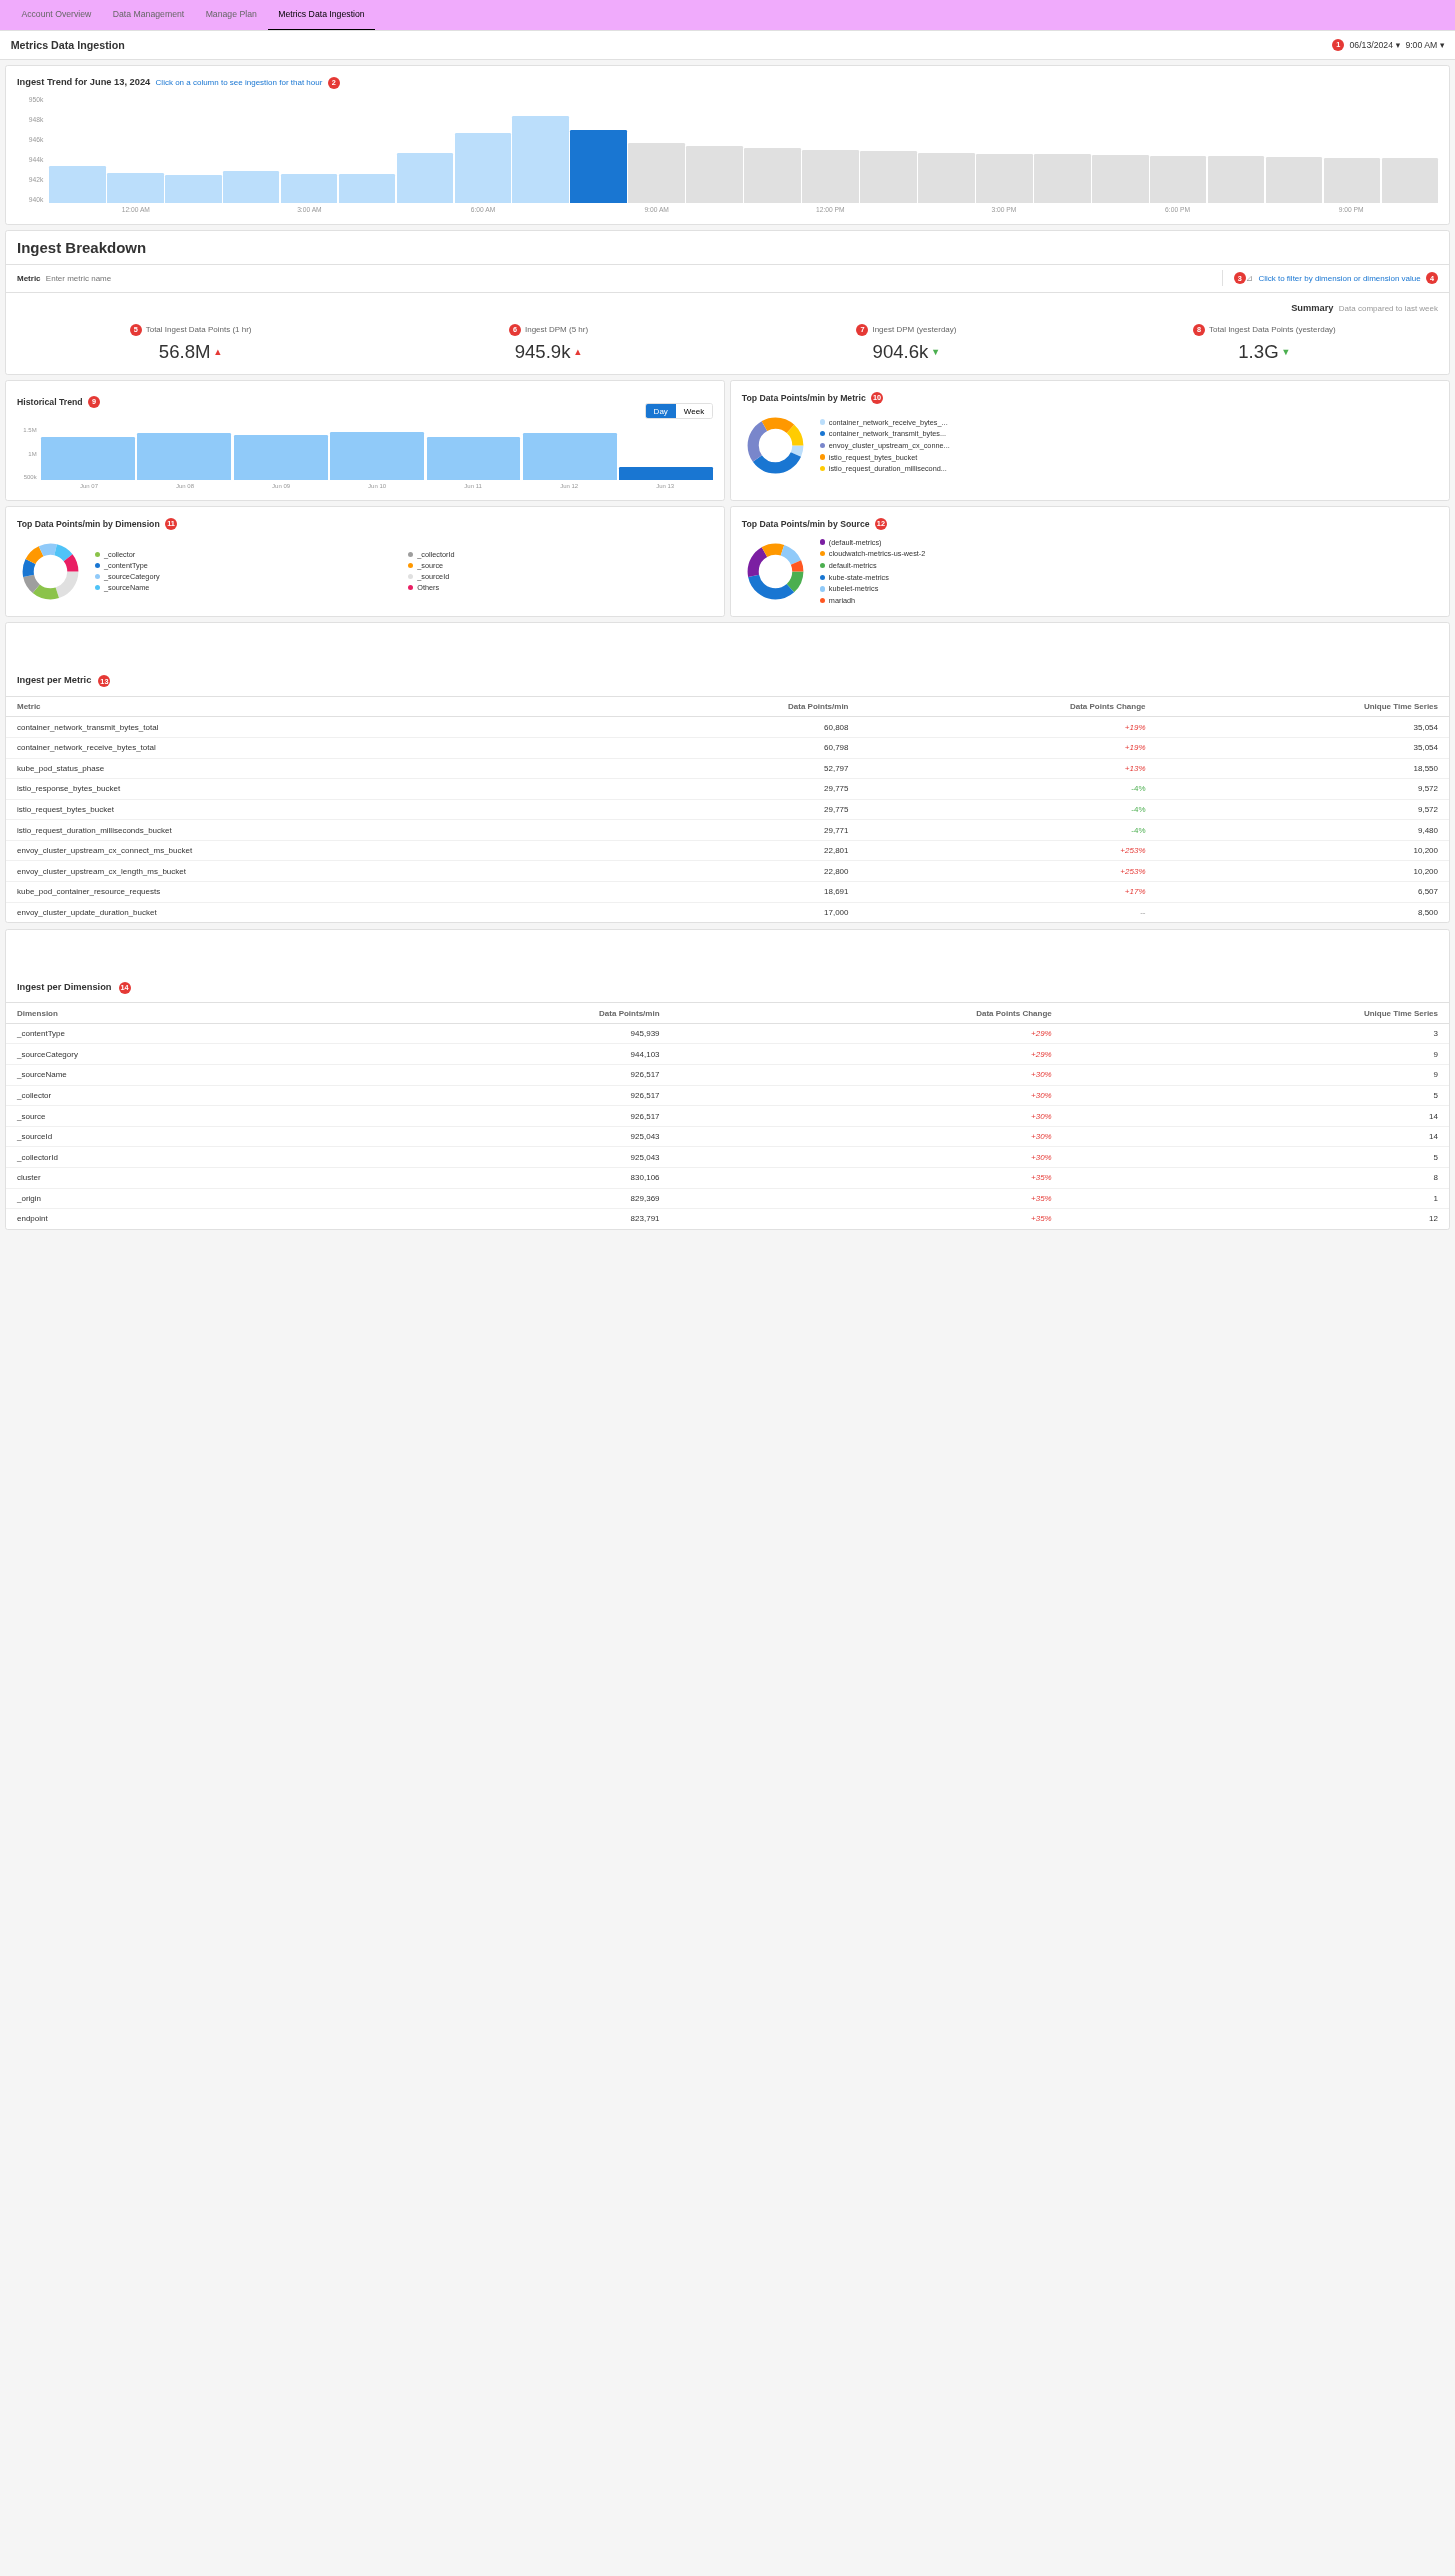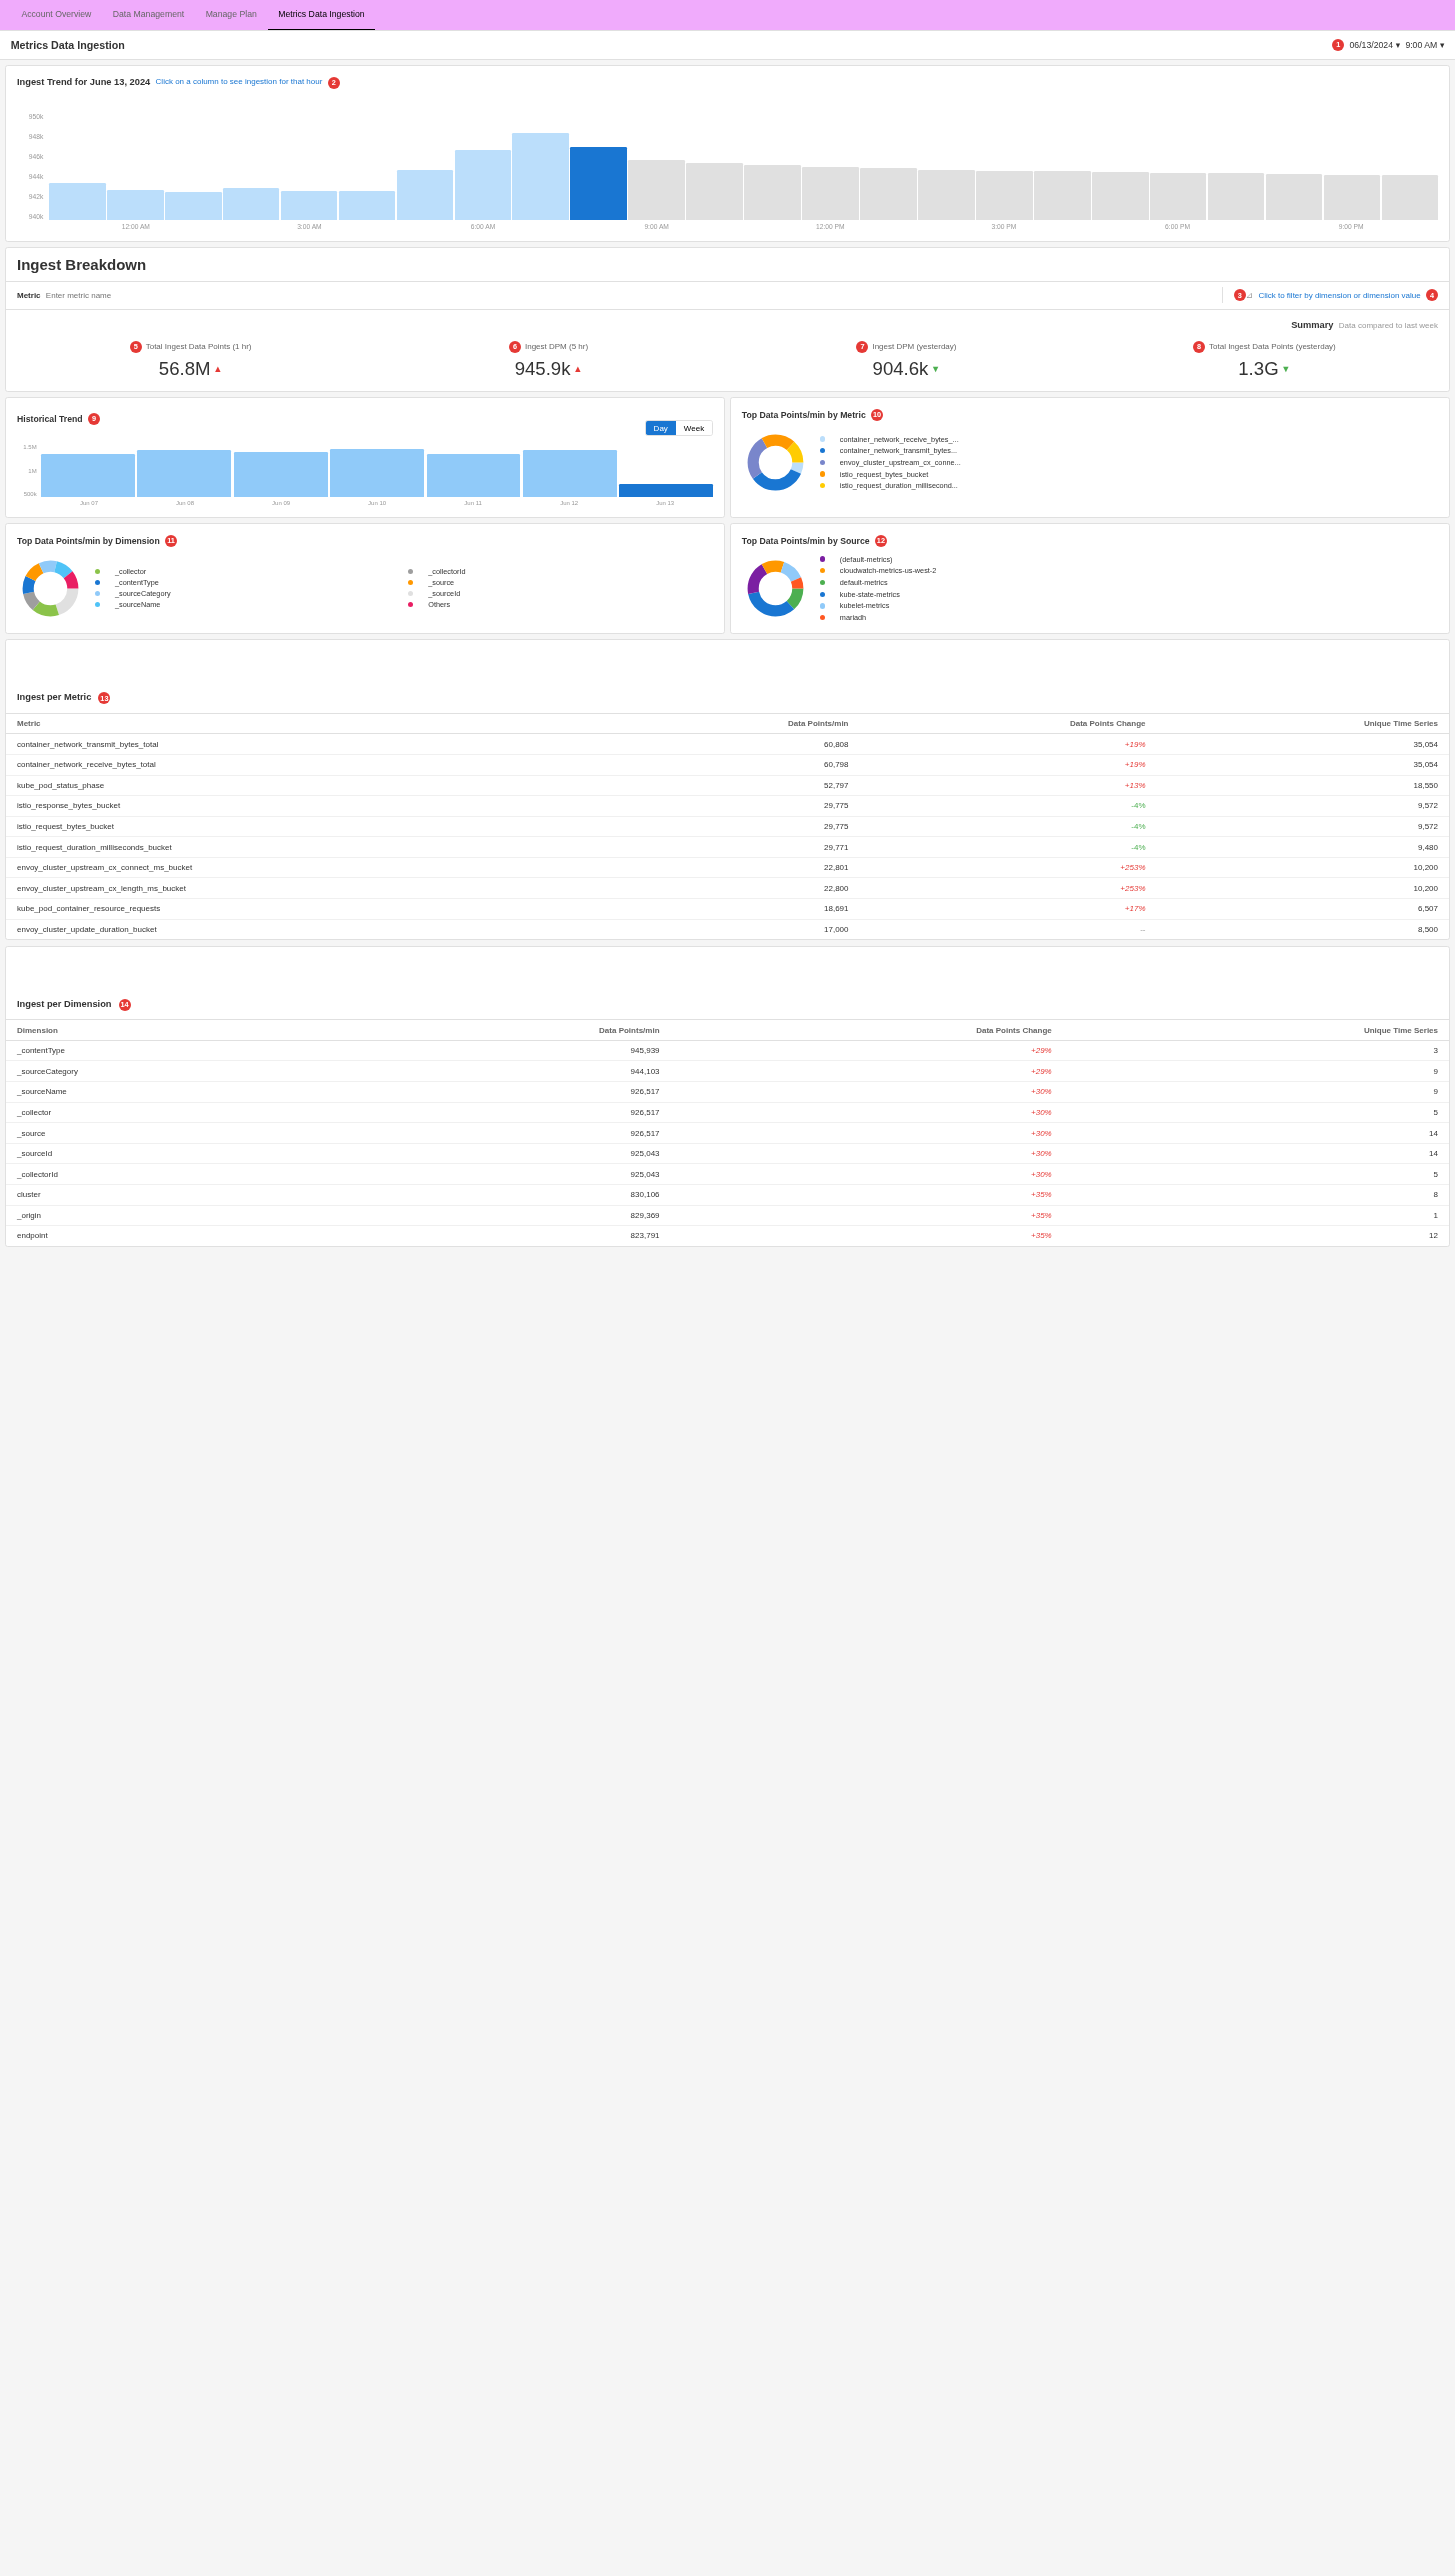--- a/index.html
+++ b/index.html
@@ -14,21 +14,21 @@
     .page-header { display: flex; align-items: center; justify-content: space-between; padding: 8px 10.7px; background: #fff; border-bottom: 0.7px solid #e0e0e0; }
     .page-title { font-size: 10.7px; font-weight: 600; }
     .date-controls { display: flex; align-items: center; gap: 5.3px; }
     .date-selector { display: flex; align-items: center; gap: 2.7px; font-size: 8.7px; cursor: pointer; }
 
     
     .section { background: #fff; margin: 5.3px; border-radius: 2.7px; border: 0.7px solid #e0e0e0; padding: 10.7px; }
 
     
     .section-title { font-size: 9.3px; font-weight: 600; margin-bottom: 2.7px; }
-    .trend-header { display: flex; gap: 5.3px; margin-bottom: 24px; }
+    .trend-header { display: flex; align-items: center; gap: 5.3px; margin-bottom: 7px; }
     .trend-subtitle { color: #1976d2; font-size: 8px; cursor: pointer; }
     .badge { background: #e53935; color: #fff; border-radius: 50%; width: 12px; height: 12px; display: flex; align-items: center; justify-content: center; font-size: 7.3px; font-weight: bold; }
     .chart-area { display: flex; align-items: flex-end; gap: 1.3px; padding-left: 32px; height: 107px; }
     .chart-bar { flex: 1; border-radius: 1.3px 1.3px 0 0; min-width: 6.7px; cursor: pointer; }
     .chart-bar.active { background: #1976d2; }
     .chart-bar.light { background: #bbdefb; }
     .chart-bar.gray { background: #e0e0e0; }
     .y-axis { position: absolute; left: 0; top: 0; height: 107px; display: flex; flex-direction: column; justify-content: space-between; font-size: 6.7px; color: #999; width: 29px; text-align: right; padding-right: 2.7px; }
     .x-axis { display: flex; padding-left: 32px; margin-top: 2.7px; }
     .x-axis-label { flex: 1; font-size: 6.7px; color: #999; text-align: center; }
@@ -70,21 +70,21 @@
     
     .hist-chart { display: flex; align-items: flex-end; gap: 2.7px; height: 53px; padding-left: 24px; position: relative; }
     .hist-bar { flex: 1; border-radius: 1.3px 1.3px 0 0; background: #90caf9; }
     .hist-y-axis { position: absolute; left: 0; top: 0; height: 53px; display: flex; flex-direction: column; justify-content: space-between; font-size: 6px; color: #999; text-align: right; width: 21px; padding-right: 1.3px; }
     .hist-x-axis { display: flex; padding-left: 24px; margin-top: 2.7px; }
     .hist-x-label { flex: 1; font-size: 6px; color: #999; text-align: center; }
 
     
     .donut-container { display: flex; align-items: center; gap: 10.7px; }
     .donut-legend { display: flex; flex-direction: column; gap: 2.7px; font-size: 7.3px; flex: 1; }
-    .legend-item { display: flex; align-items: center; gap: 15px; }
+    .legend-item { display: flex; align-items: center; gap: 4px; }
     .legend-dot { width: 5.3px; height: 5.3px; border-radius: 50%; flex-shrink: 0; }
 
     
     .table-section { background: #fff; margin: 5.3px; border-radius: 2.7px; border: 0.7px solid #e0e0e0; }
     .table-header-row { display: flex; align-items: center; gap: 7px; padding: 8px 10.7px; border-bottom: 0.7px solid #e0e0e0; margin-top: 44px; }
     table { width: 100%; border-collapse: collapse; }
     th { font-size: 8px; font-weight: 600; color: #666; padding: 5.3px 10.7px; text-align: right; border-bottom: 0.7px solid #e0e0e0; }
     th:first-child { text-align: left; }
     td { font-size: 8px; padding: 5.3px 10.7px; text-align: right; border-bottom: 0.7px solid #f0f0f0; }
     td:first-child { text-align: left; }

